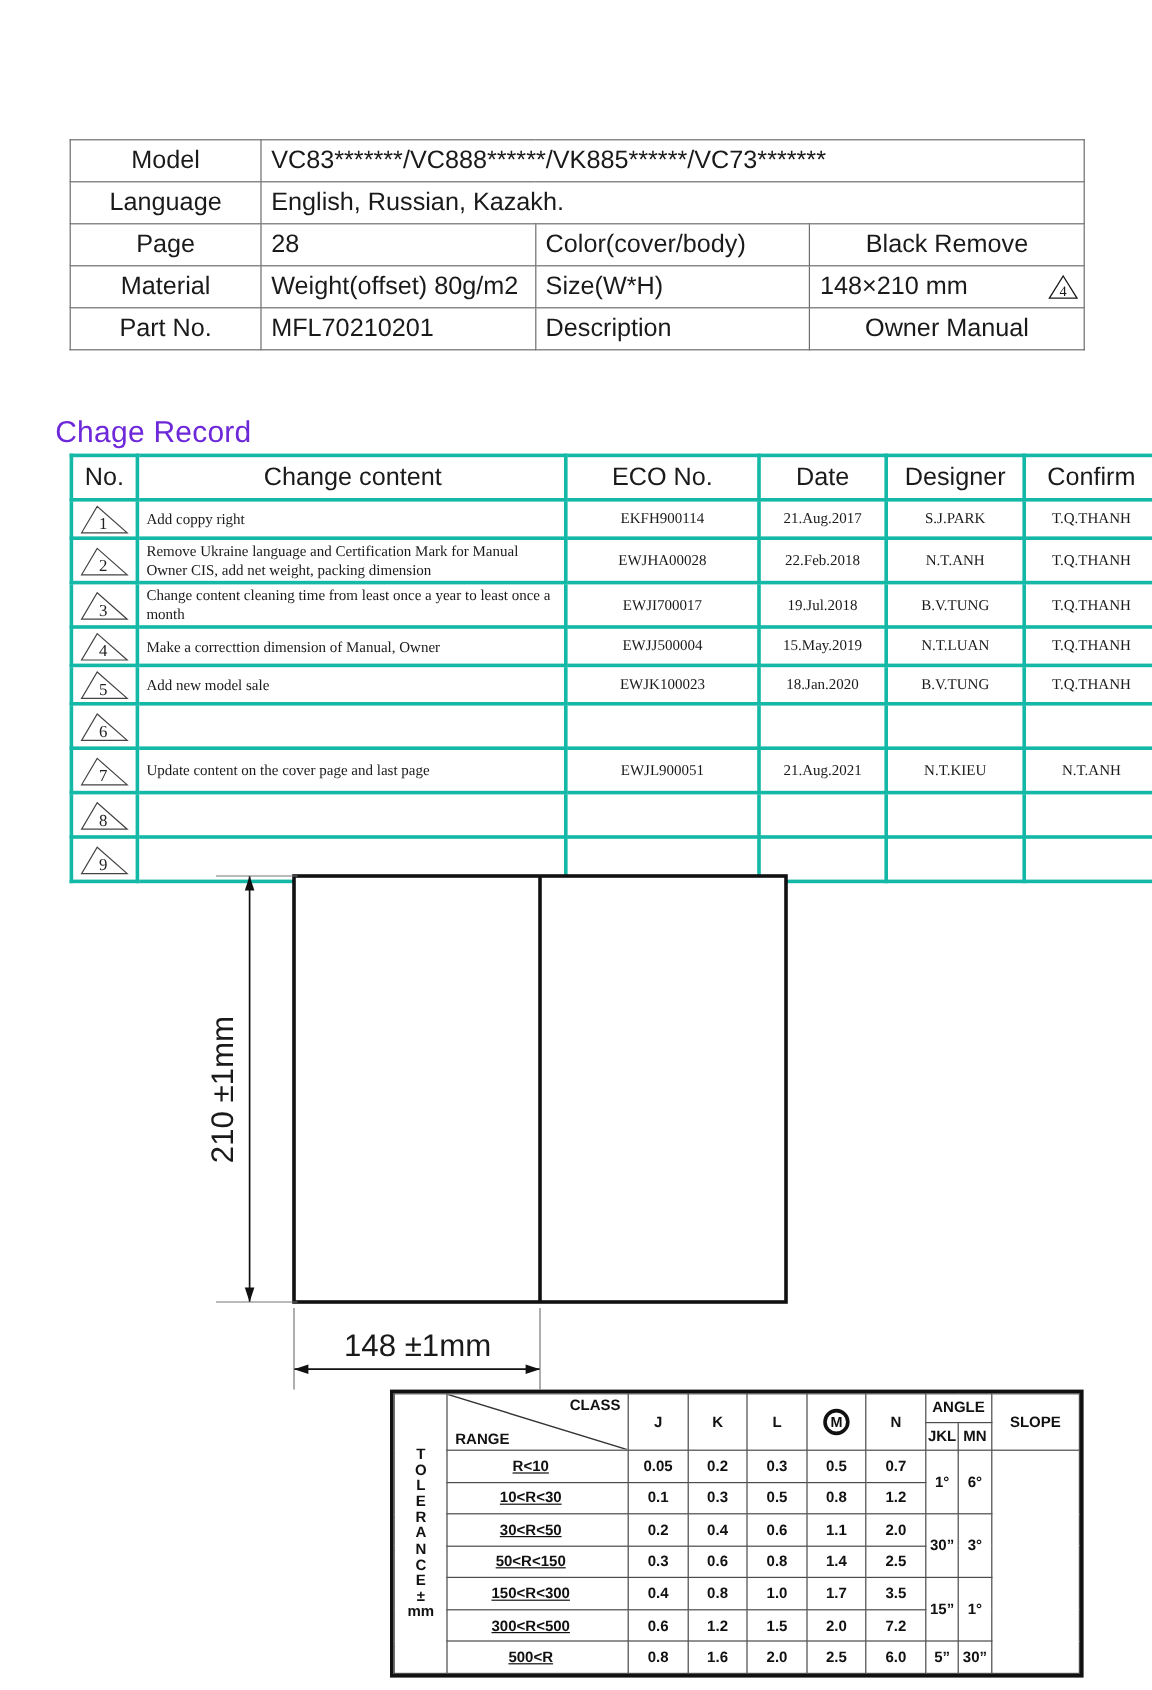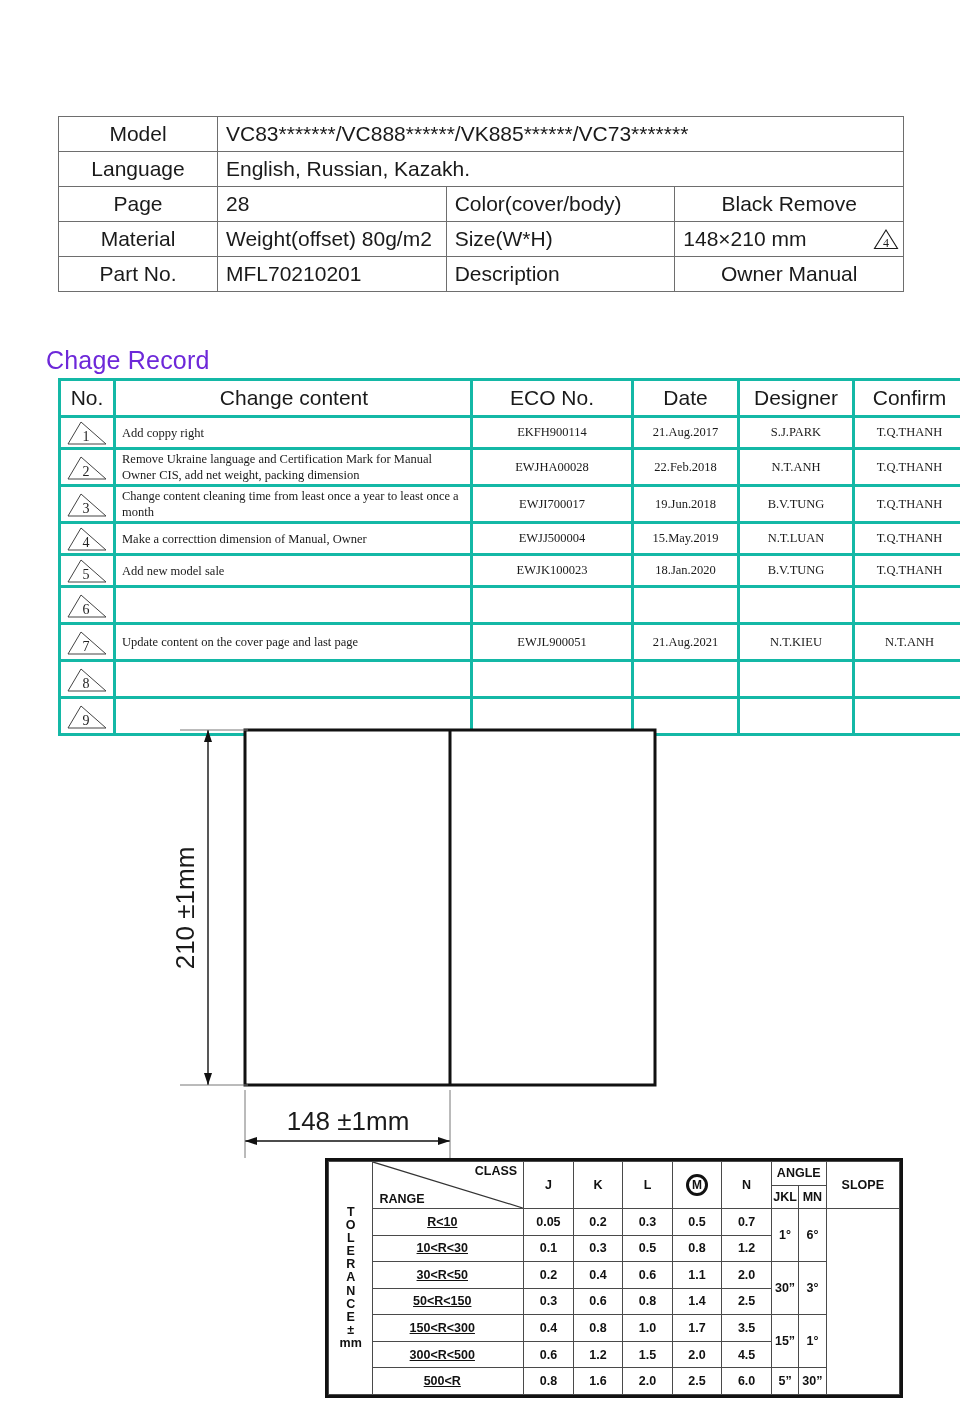--- a/index.html
+++ b/index.html
@@ -295,21 +295,21 @@
       </tr>
       <tr>
         <td class="cr-no tall">
           <svg class="cr-tri" viewBox="0 0 44 27" xmlns="http://www.w3.org/2000/svg">
             <polygon points="16,3 41,25 3,25" fill="none" stroke="#444" stroke-width="1"></polygon>
             <text x="21" y="22" font-family="Liberation Serif, serif" font-size="14" text-anchor="middle" fill="#222">3</text>
           </svg>
         </td>
         <td class="cr-content tall">Change content cleaning time from least once a year to least once a month</td>
         <td class="cr-eco tall">EWJI700017</td>
-        <td class="cr-date tall">19.Jun.2018</td>
+        <td class="cr-date tall">19.Jul.2018</td>
         <td class="cr-designer tall">B.V.TUNG</td>
         <td class="cr-confirm tall">T.Q.THANH</td>
       </tr>
       <tr>
         <td class="cr-no">
           <svg class="cr-tri" viewBox="0 0 44 27" xmlns="http://www.w3.org/2000/svg">
             <polygon points="16,3 41,25 3,25" fill="none" stroke="#444" stroke-width="1"></polygon>
             <text x="21" y="22" font-family="Liberation Serif, serif" font-size="14" text-anchor="middle" fill="#222">4</text>
           </svg>
         </td>
@@ -502,21 +502,21 @@
           <td class="c-num">3.5</td>
           <td class="c-ang" rowspan="2">15”</td>
           <td class="c-ang" rowspan="2">1°</td>
         </tr>
         <tr>
           <td class="c-range range-cell">300&lt;R&lt;500</td>
           <td class="c-num">0.6</td>
           <td class="c-num">1.2</td>
           <td class="c-num">1.5</td>
           <td class="c-num">2.0</td>
-          <td class="c-num">4.5</td>
+          <td class="c-num">7.2</td>
         </tr>
         <tr>
           <td class="c-range range-cell">500&lt;R</td>
           <td class="c-num">0.8</td>
           <td class="c-num">1.6</td>
           <td class="c-num">2.0</td>
           <td class="c-num">2.5</td>
           <td class="c-num">6.0</td>
           <td class="c-ang" rowspan="1">5”</td>
           <td class="c-ang" rowspan="1">30”</td>

